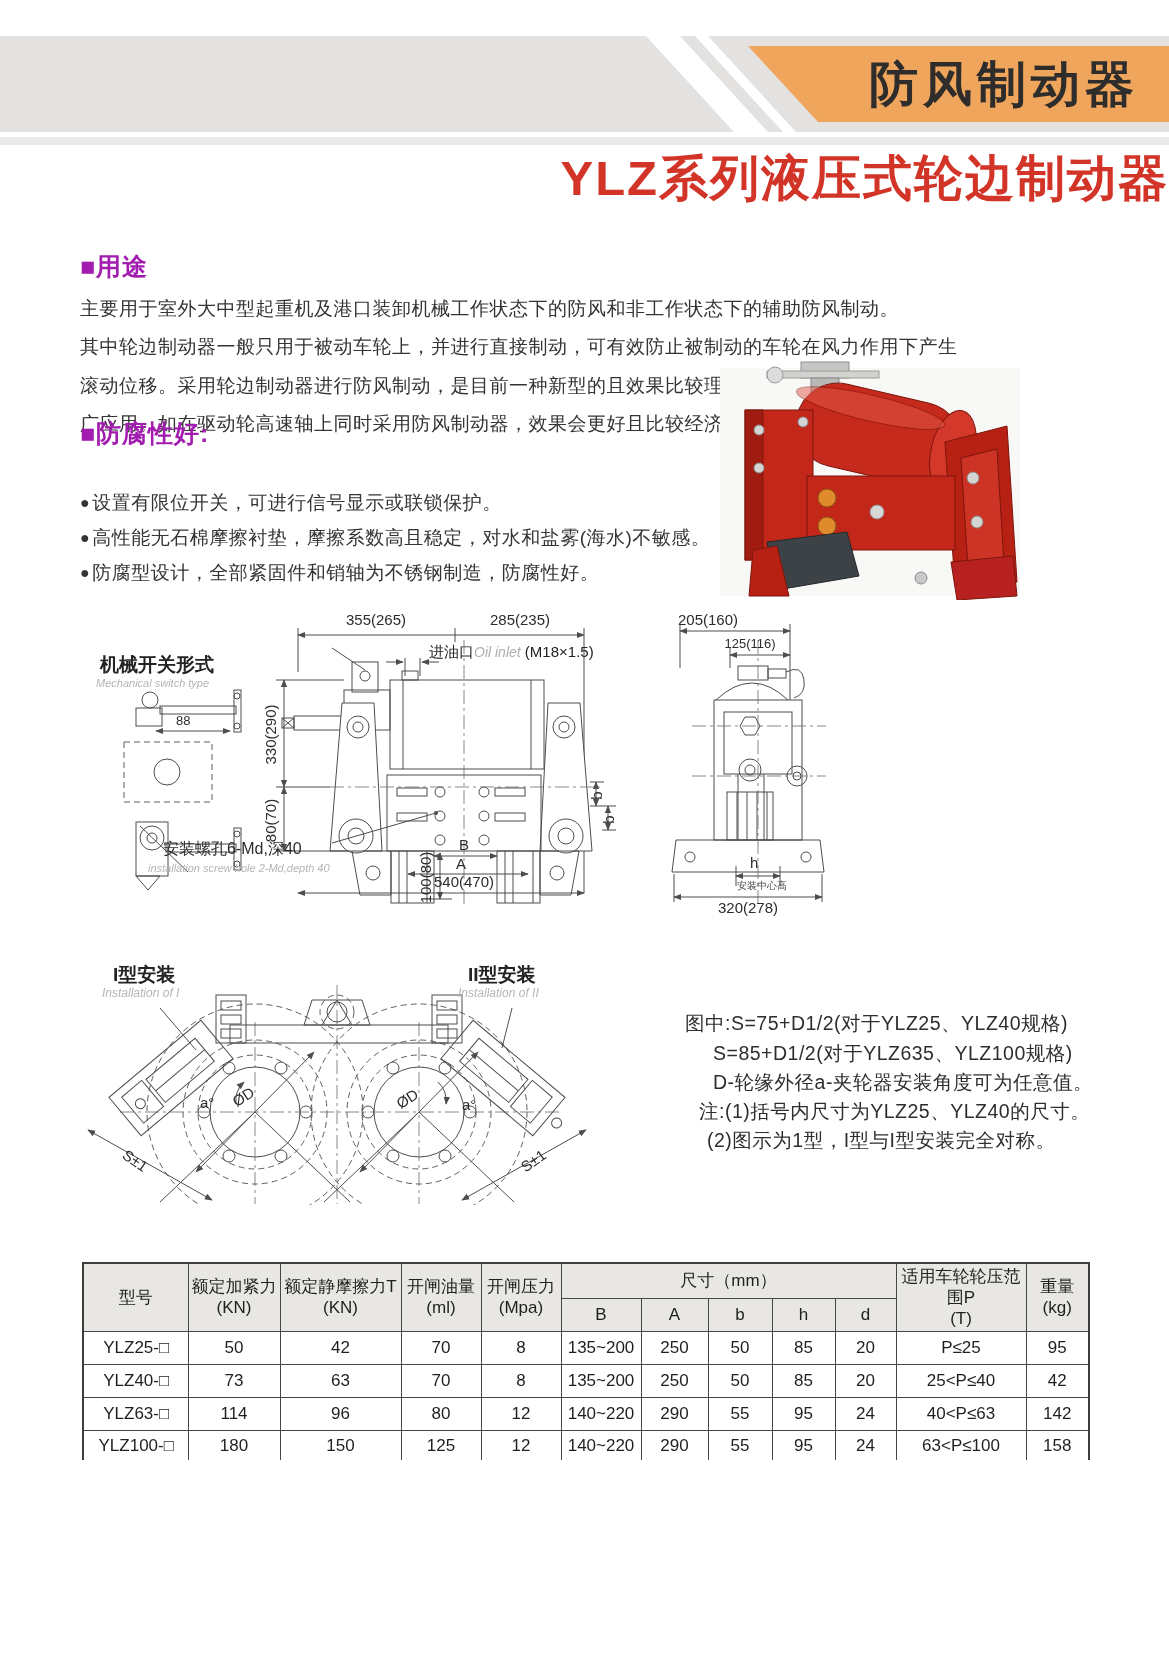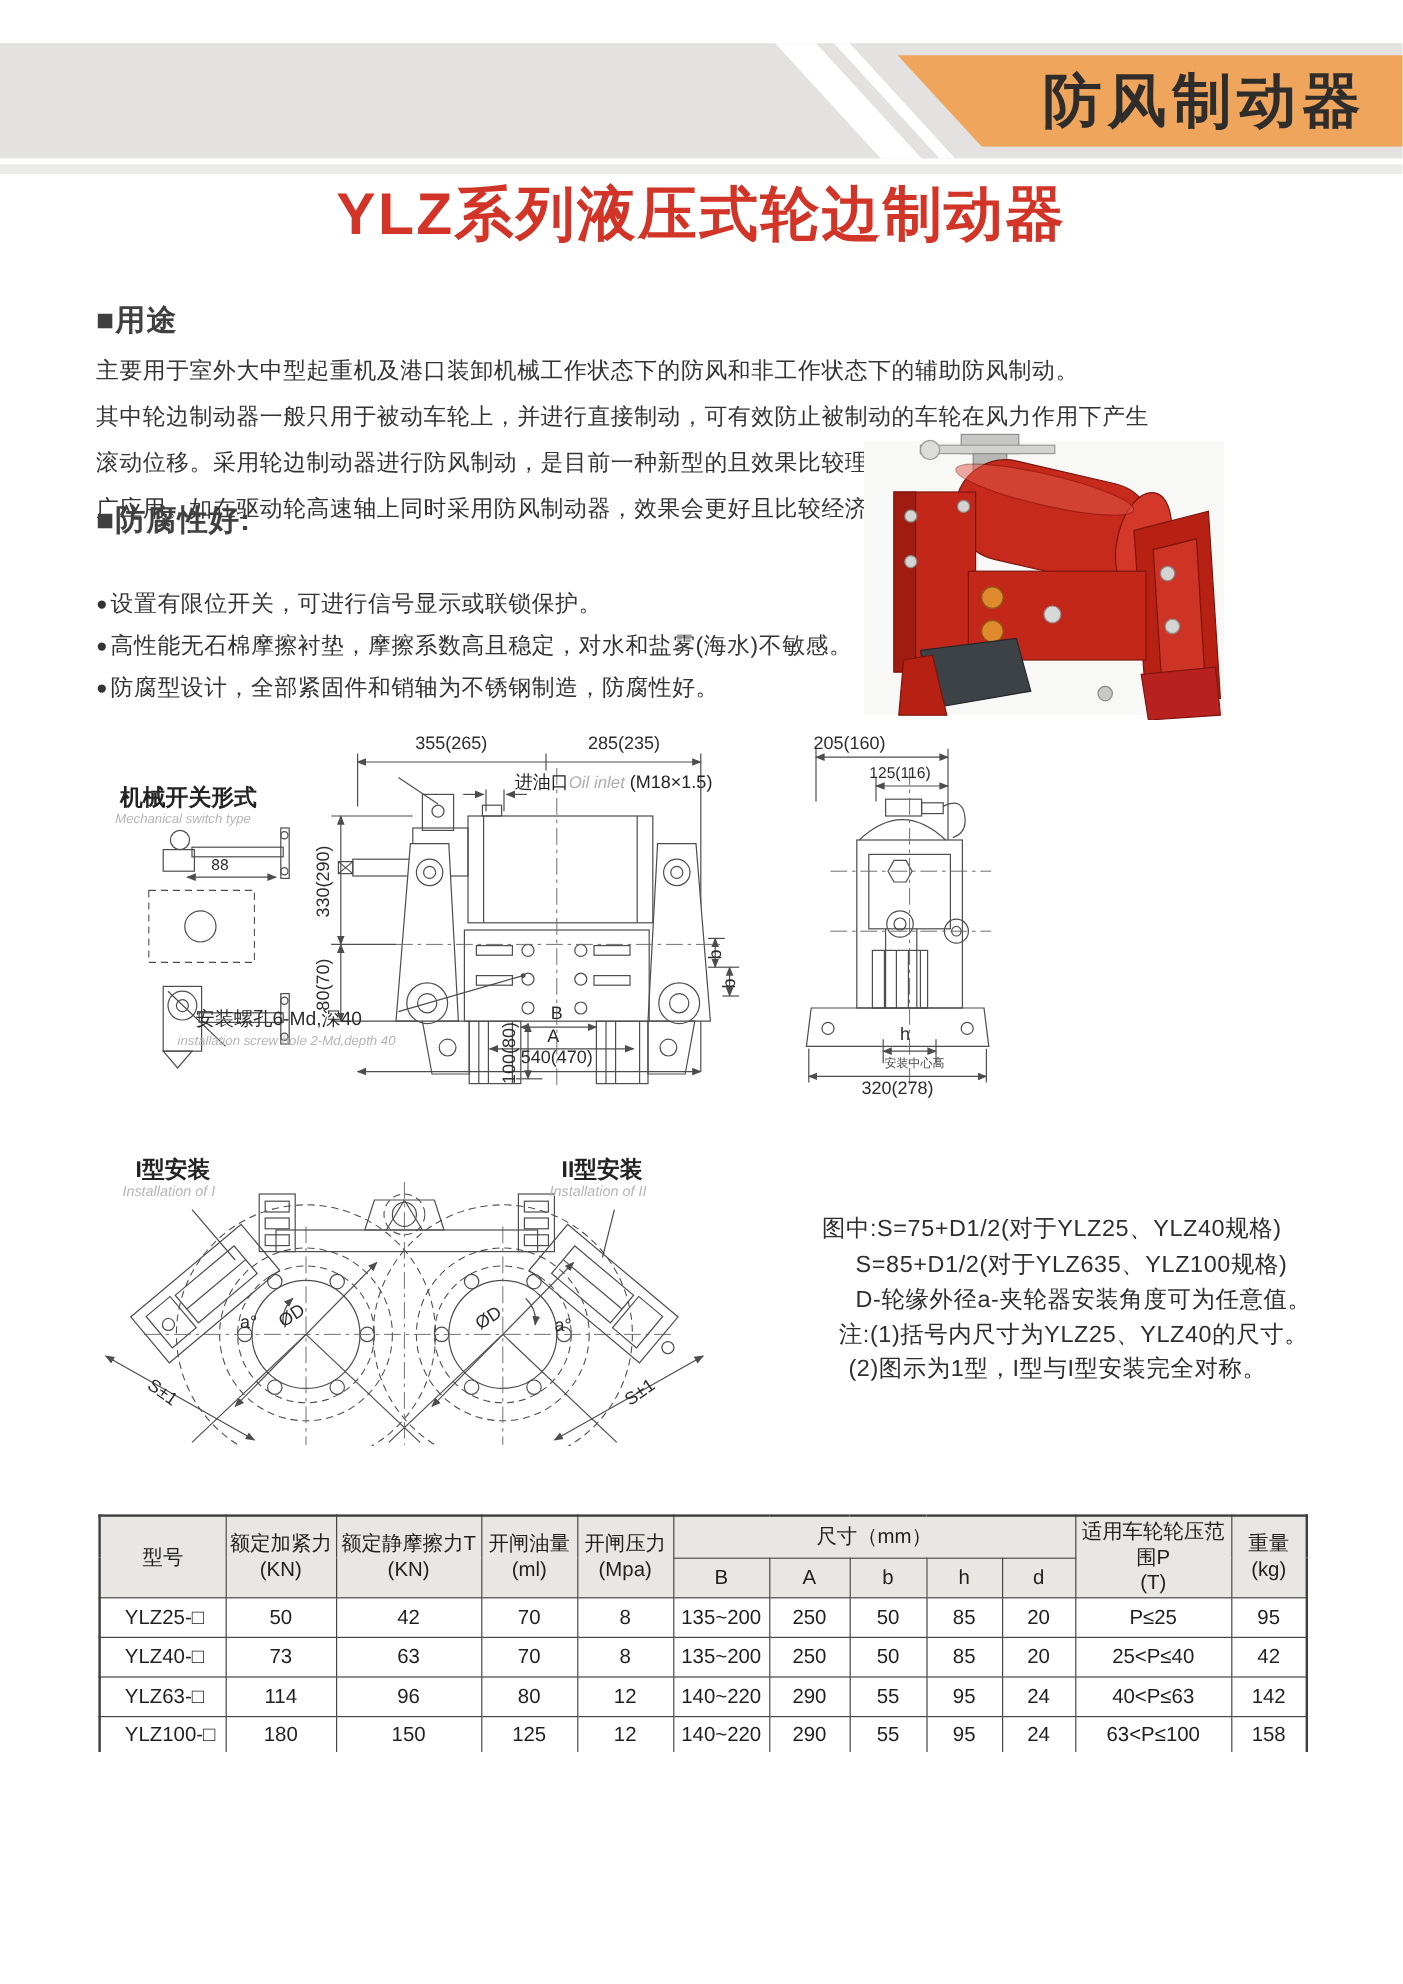--- a/index.html
+++ b/index.html
@@ -3,24 +3,24 @@
 <meta charset="utf-8">
 <style>
 *{margin:0;padding:0;box-sizing:border-box}
 html,body{background:#ffffff}
 .page{position:relative;width:1169px;height:1460px;background:#fff;
   font-family:"Liberation Sans","DejaVu Sans",sans-serif;color:#333;overflow:hidden}
 .abs{position:absolute}
 
 .banner-text{position:absolute;right:30px;top:52px;font-size:49px;font-weight:bold;
   color:#2e2d2c;letter-spacing:5px;white-space:nowrap}
-.main-title{position:absolute;left:0;right:0;top:146px;text-align:center;
+.main-title{position:absolute;left:0;right:0;top:146px;text-align:right;
   font-size:49px;font-weight:bold;color:#d23427;letter-spacing:2px}
 
-.sec-heading{position:absolute;left:80px;font-size:25px;font-weight:bold;color:#404040;letter-spacing:1px}
+.sec-heading{position:absolute;left:80px;font-size:25px;font-weight:bold;color:#a21caf;letter-spacing:1px}
 .body-line{position:absolute;left:80px;font-size:19px;color:#343434;white-space:nowrap;letter-spacing:0.5px}
 .feat-line{position:absolute;left:80px;font-size:19px;color:#343434;white-space:nowrap;letter-spacing:0.5px}
 .feat-line .bullet{margin-right:2px;font-size:16px;vertical-align:1px}
 
 .dim{position:absolute;font-size:15px;color:#2c2c2c;white-space:nowrap;text-align:center}
 .dim.sm{font-size:13px}
 .dim.xs{font-size:10px;color:#4a4a4a}
 .dim.rot{transform:rotate(-90deg)}
 .en-label{position:absolute;font-size:11px;font-style:italic;color:#b5b5b5;white-space:nowrap}
 .cn-label{position:absolute;font-size:19px;font-weight:bold;color:#232323;white-space:nowrap}
@@ -31,21 +31,21 @@
 
 .spec-table{position:absolute;left:82px;top:1262px;border-collapse:collapse;table-layout:fixed;
   border:2px solid #3e3e3e}
 .spec-table th,.spec-table td{border:1px solid #464646;text-align:center;vertical-align:middle;
   font-weight:normal;font-size:17px;color:#1f1f1f;padding:0;overflow:hidden}
 .spec-table thead th{background:#e8e7e4}
 .spec-table .hdr div{line-height:21px}
 .spec-table tr.r1{height:35px}
 .spec-table tr.r2{height:33px}
 .spec-table tbody tr{height:33px}
-.spec-table td.model{text-align:left;padding-left:20px}
+.spec-table td.model{text-align:center;padding-left:1px}
 
 .page-num{position:absolute;left:1002px;top:1553px;width:84px;height:45px;background:#3b82f6;
   color:#fff;font-size:35px;font-weight:bold;text-align:center;line-height:45px;letter-spacing:2px}
 svg .ln{stroke:#4d4d4d;stroke-width:1;fill:none}
 svg .lnf{stroke:#4d4d4d;stroke-width:1;fill:#ffffff}
 svg .dsh{stroke:#4d4d4d;stroke-width:0.9;fill:none;stroke-dasharray:6 4}
 svg .cdot{stroke:#6a6a6a;stroke-width:0.8;fill:none;stroke-dasharray:14 4 3 4}
 </style>
 </head>
 <body>

